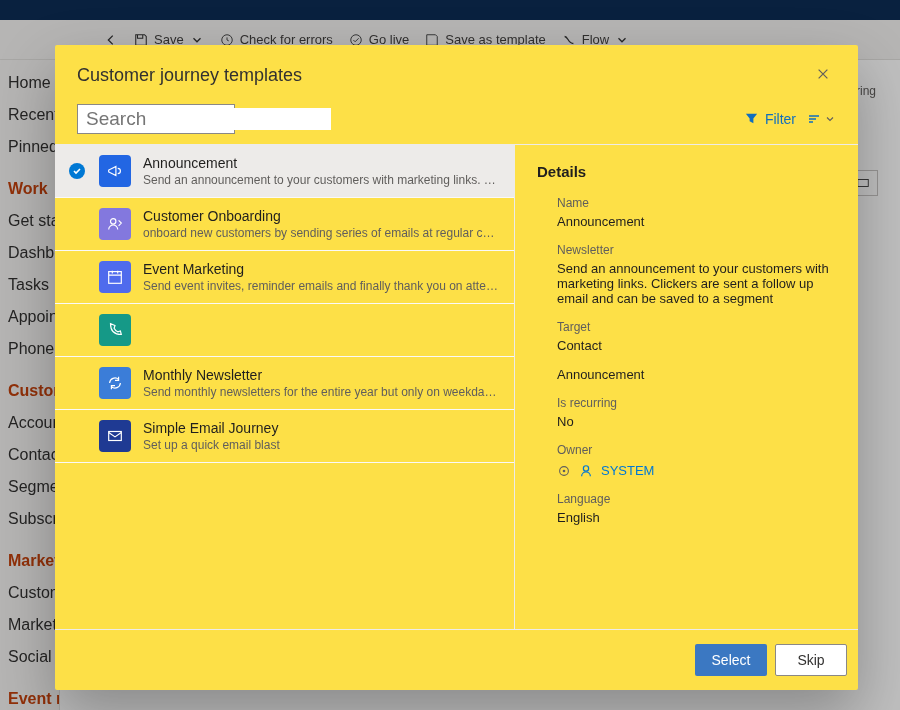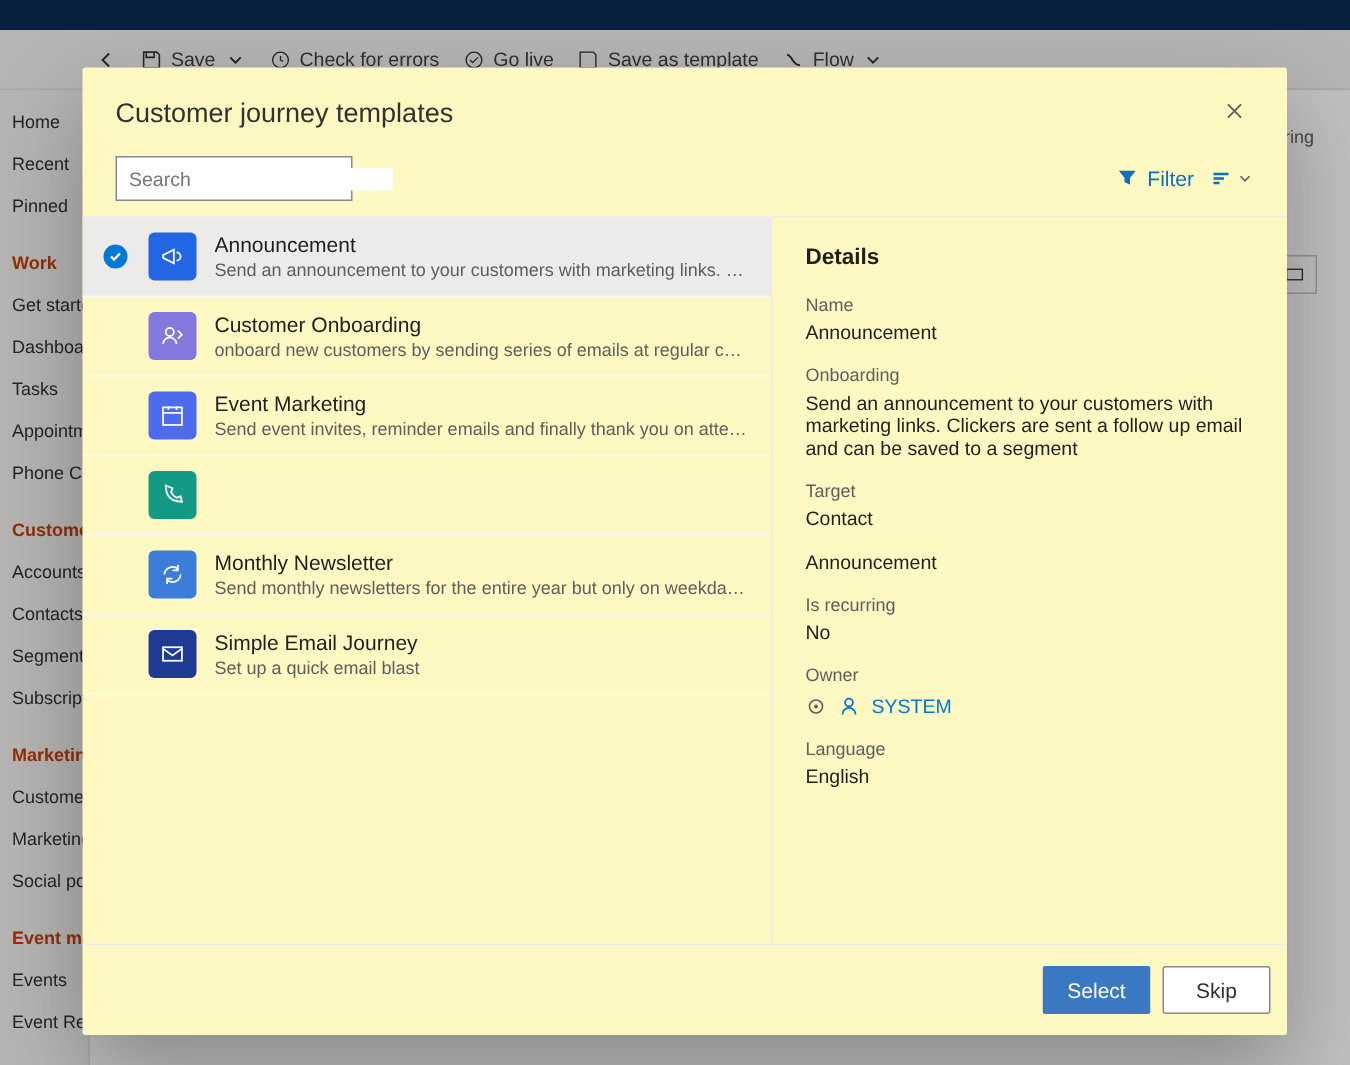--- a/index.html
+++ b/index.html
@@ -33,51 +33,51 @@
       padding-left: 8px;
     }
 
     .bg-cmdbar {
       height: 40px;
       background: #f3f2f1;
       border-bottom: 1px solid #e1dfdd;
       display: flex;
       align-items: center;
       gap: 16px;
-      padding-left: 64px;
+      padding-left: 104px;
       color: #413f3e;
     }
     .bg-cmdbar .cmd { display: flex; align-items: center; gap: 6px; font-size: 13px; }
     .bg-cmdbar svg { width: 14px; height: 14px; }
 
     .bg-cols { display: flex; height: calc(100% - 60px); }
 
     .bg-sidebar {
       width: 60px;
       background: #f3f2f1;
       border-right: 1px solid #e1dfdd;
       padding: 8px 4px;
-      font-size: 12px;
+      font-size: 16px;
       color: #323130;
       display: flex;
       flex-direction: column;
       gap: 2px;
       white-space: nowrap;
       overflow: hidden;
     }
     .bg-sidebar .item { padding: 6px 4px; }
     .bg-sidebar .section { font-weight: 600; margin-top: 10px; padding: 6px 4px; color: #c2410c; }
 
     .bg-main { flex: 1; background: #fff; position: relative; padding: 20px; }
 
     
     .modal {
       position: absolute;
       top: 45px; left: 55px; right: 42px; bottom: 20px;
-      background: #fef9c3;
+      background: #fde047;
       box-shadow: 0 25px 60px rgba(0,0,0,0.28);
       z-index: 1000;
       display: flex;
       flex-direction: column;
       border-radius: 2px;
     }
 
     .modal-header {
       display: flex;
       align-items: center;
@@ -103,21 +103,21 @@
     }
     .search-box {
       display: flex; align-items: center;
       width: 158px; height: 30px;
       border: 1px solid #8a8886;
       padding: 0 8px;
       background: #fff;
     }
     .search-box input {
       flex: 1; border: none; outline: none;
-      font-size: 13px; color: #605e5c;
+      font-size: 19px; color: #605e5c;
     }
     .search-box svg { width: 14px; height: 14px; }
 
     .filter-group { display: flex; align-items: center; gap: 10px; }
     .filter-btn {
       display: flex; gap: 6px;
       color: #106ebe; font-weight: 400; font-size: 14px;
       cursor: pointer;
     }
     .filter-btn svg { width: 15px; height: 15px; }
@@ -175,21 +175,21 @@
       font-size: 12px; color: #605e5c;
       white-space: nowrap; overflow: hidden; text-overflow: ellipsis;
     }
 
     .details-pane {
       flex: 1;
       padding: 18px 22px;
       overflow-y: auto;
     }
     .details-title { font-size: 15px; font-weight: 700; color: #201f1e; margin-bottom: 16px; }
-    .detail-field { margin-bottom: 14px; }
+    .detail-field { margin-bottom: 14px; margin-left: 20px; }
     .detail-label { font-size: 12px; color: #605e5c; margin-bottom: 4px; }
     .detail-value { font-size: 13px; color: #201f1e; }
     .owner-row { display: flex; align-items: center; gap: 8px; color: #0078d4; font-size: 13px; margin-top: 6px; }
     .owner-row svg { width:14px; height:14px; }
 
     .modal-footer {
       display: flex;
       justify-content: flex-end;
       gap: 8px;
       padding: 14px 11px;
@@ -420,21 +420,21 @@
     </div>
 
     <div class="details-pane">
       <div class="details-title">Details</div>
 
       <div class="detail-field">
         <div class="detail-label">Name</div>
         <div class="detail-value">Announcement</div>
       </div>
       <div class="detail-field">
-        <div class="detail-label">Onboarding</div>
+        <div class="detail-label">Newsletter</div>
         <div class="detail-value">Send an announcement to your customers with marketing links. Clickers are sent a follow up email and can be saved to a segment</div>
       </div>
       <div class="detail-field">
         <div class="detail-label">Target</div>
         <div class="detail-value">Contact</div>
       </div>
       <div class="detail-field">
         <div class="detail-value">Announcement</div>
       </div>
       <div class="detail-field">

